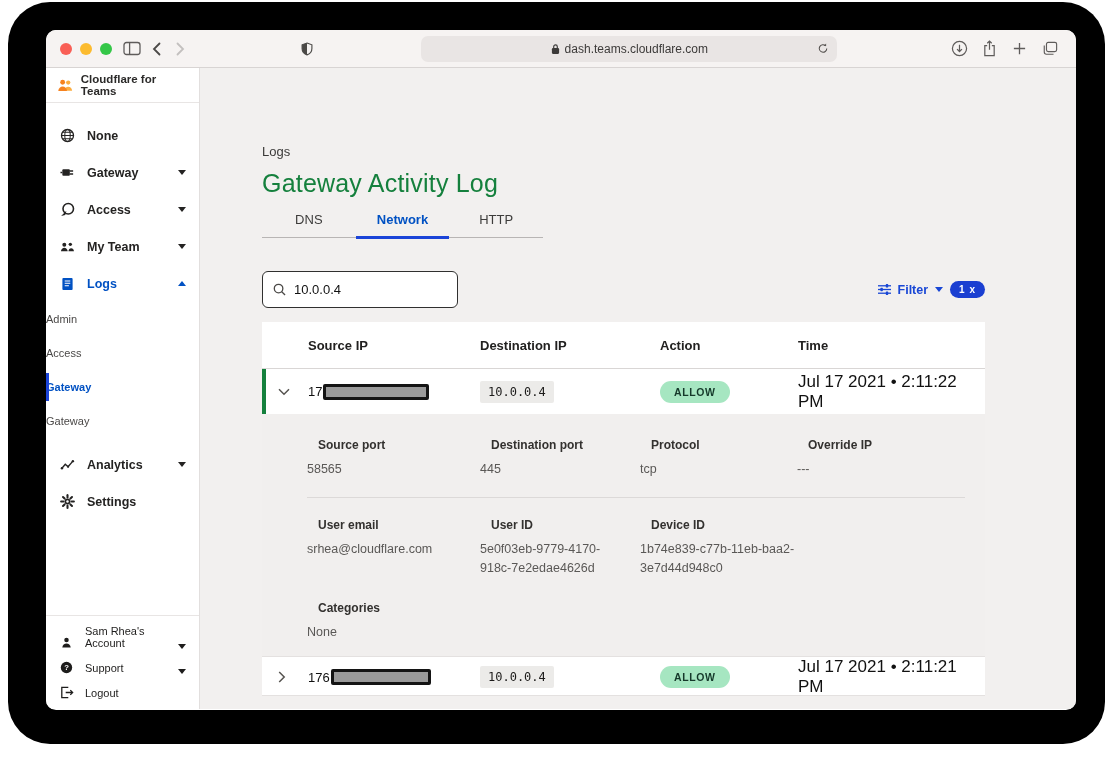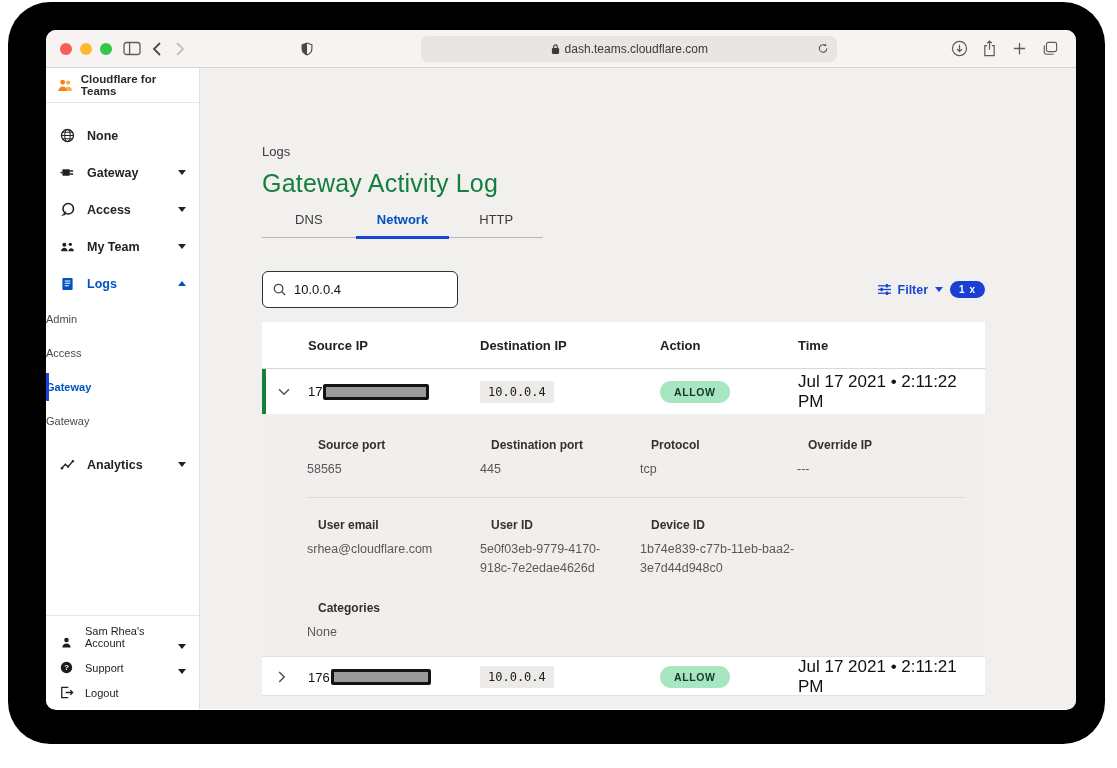--- a/index.html
+++ b/index.html
@@ -246,20 +246,39 @@
                 <path d="M2 11l3.6-4.2 3 2.6L13.8 3.4" fill="none" stroke="currentColor" stroke-width="1.5"></path>
                 <circle cx="2" cy="11" r="1.3" fill="currentColor"></circle>
                 <circle cx="8.6" cy="9.4" r="1.2" fill="currentColor"></circle>
                 <circle cx="13.8" cy="3.4" r="1.3" fill="currentColor"></circle>
               </svg>
           </span>
           <span>Analytics</span>
           <span class="caret"></span>
         </div>
 
+        <div class="nav-item">
+          <span class="icn">
+            <svg width="15" height="15" viewBox="0 0 16 16">
+                <circle cx="8" cy="8" r="3.2" fill="currentColor"></circle>
+                <g stroke="currentColor" stroke-width="2.2" stroke-linecap="round">
+                  <line x1="8" y1="1.2" x2="8" y2="3.6"></line>
+                  <line x1="8" y1="12.4" x2="8" y2="14.8"></line>
+                  <line x1="1.2" y1="8" x2="3.6" y2="8"></line>
+                  <line x1="12.4" y1="8" x2="14.8" y2="8"></line>
+                  <line x1="3.2" y1="3.2" x2="4.9" y2="4.9"></line>
+                  <line x1="11.1" y1="11.1" x2="12.8" y2="12.8"></line>
+                  <line x1="12.8" y1="3.2" x2="11.1" y2="4.9"></line>
+                  <line x1="4.9" y1="11.1" x2="3.2" y2="12.8"></line>
+                </g>
+                <circle cx="8" cy="8" r="1.3" fill="#fff"></circle>
+              </svg>
+          </span>
+          <span>Settings</span>
+        </div>
       </div>
 
       <div class="sidebar-footer">
         <div class="foot-item">
           <span class="icn">
             <svg width="13" height="13" viewBox="0 0 16 16">
                 <circle cx="8" cy="4.8" r="2.8" fill="currentColor"></circle>
                 <path d="M2.8 14c.4-3.2 2.6-4.8 5.2-4.8s4.8 1.6 5.2 4.8z" fill="currentColor"></path>
               </svg>
           </span>

